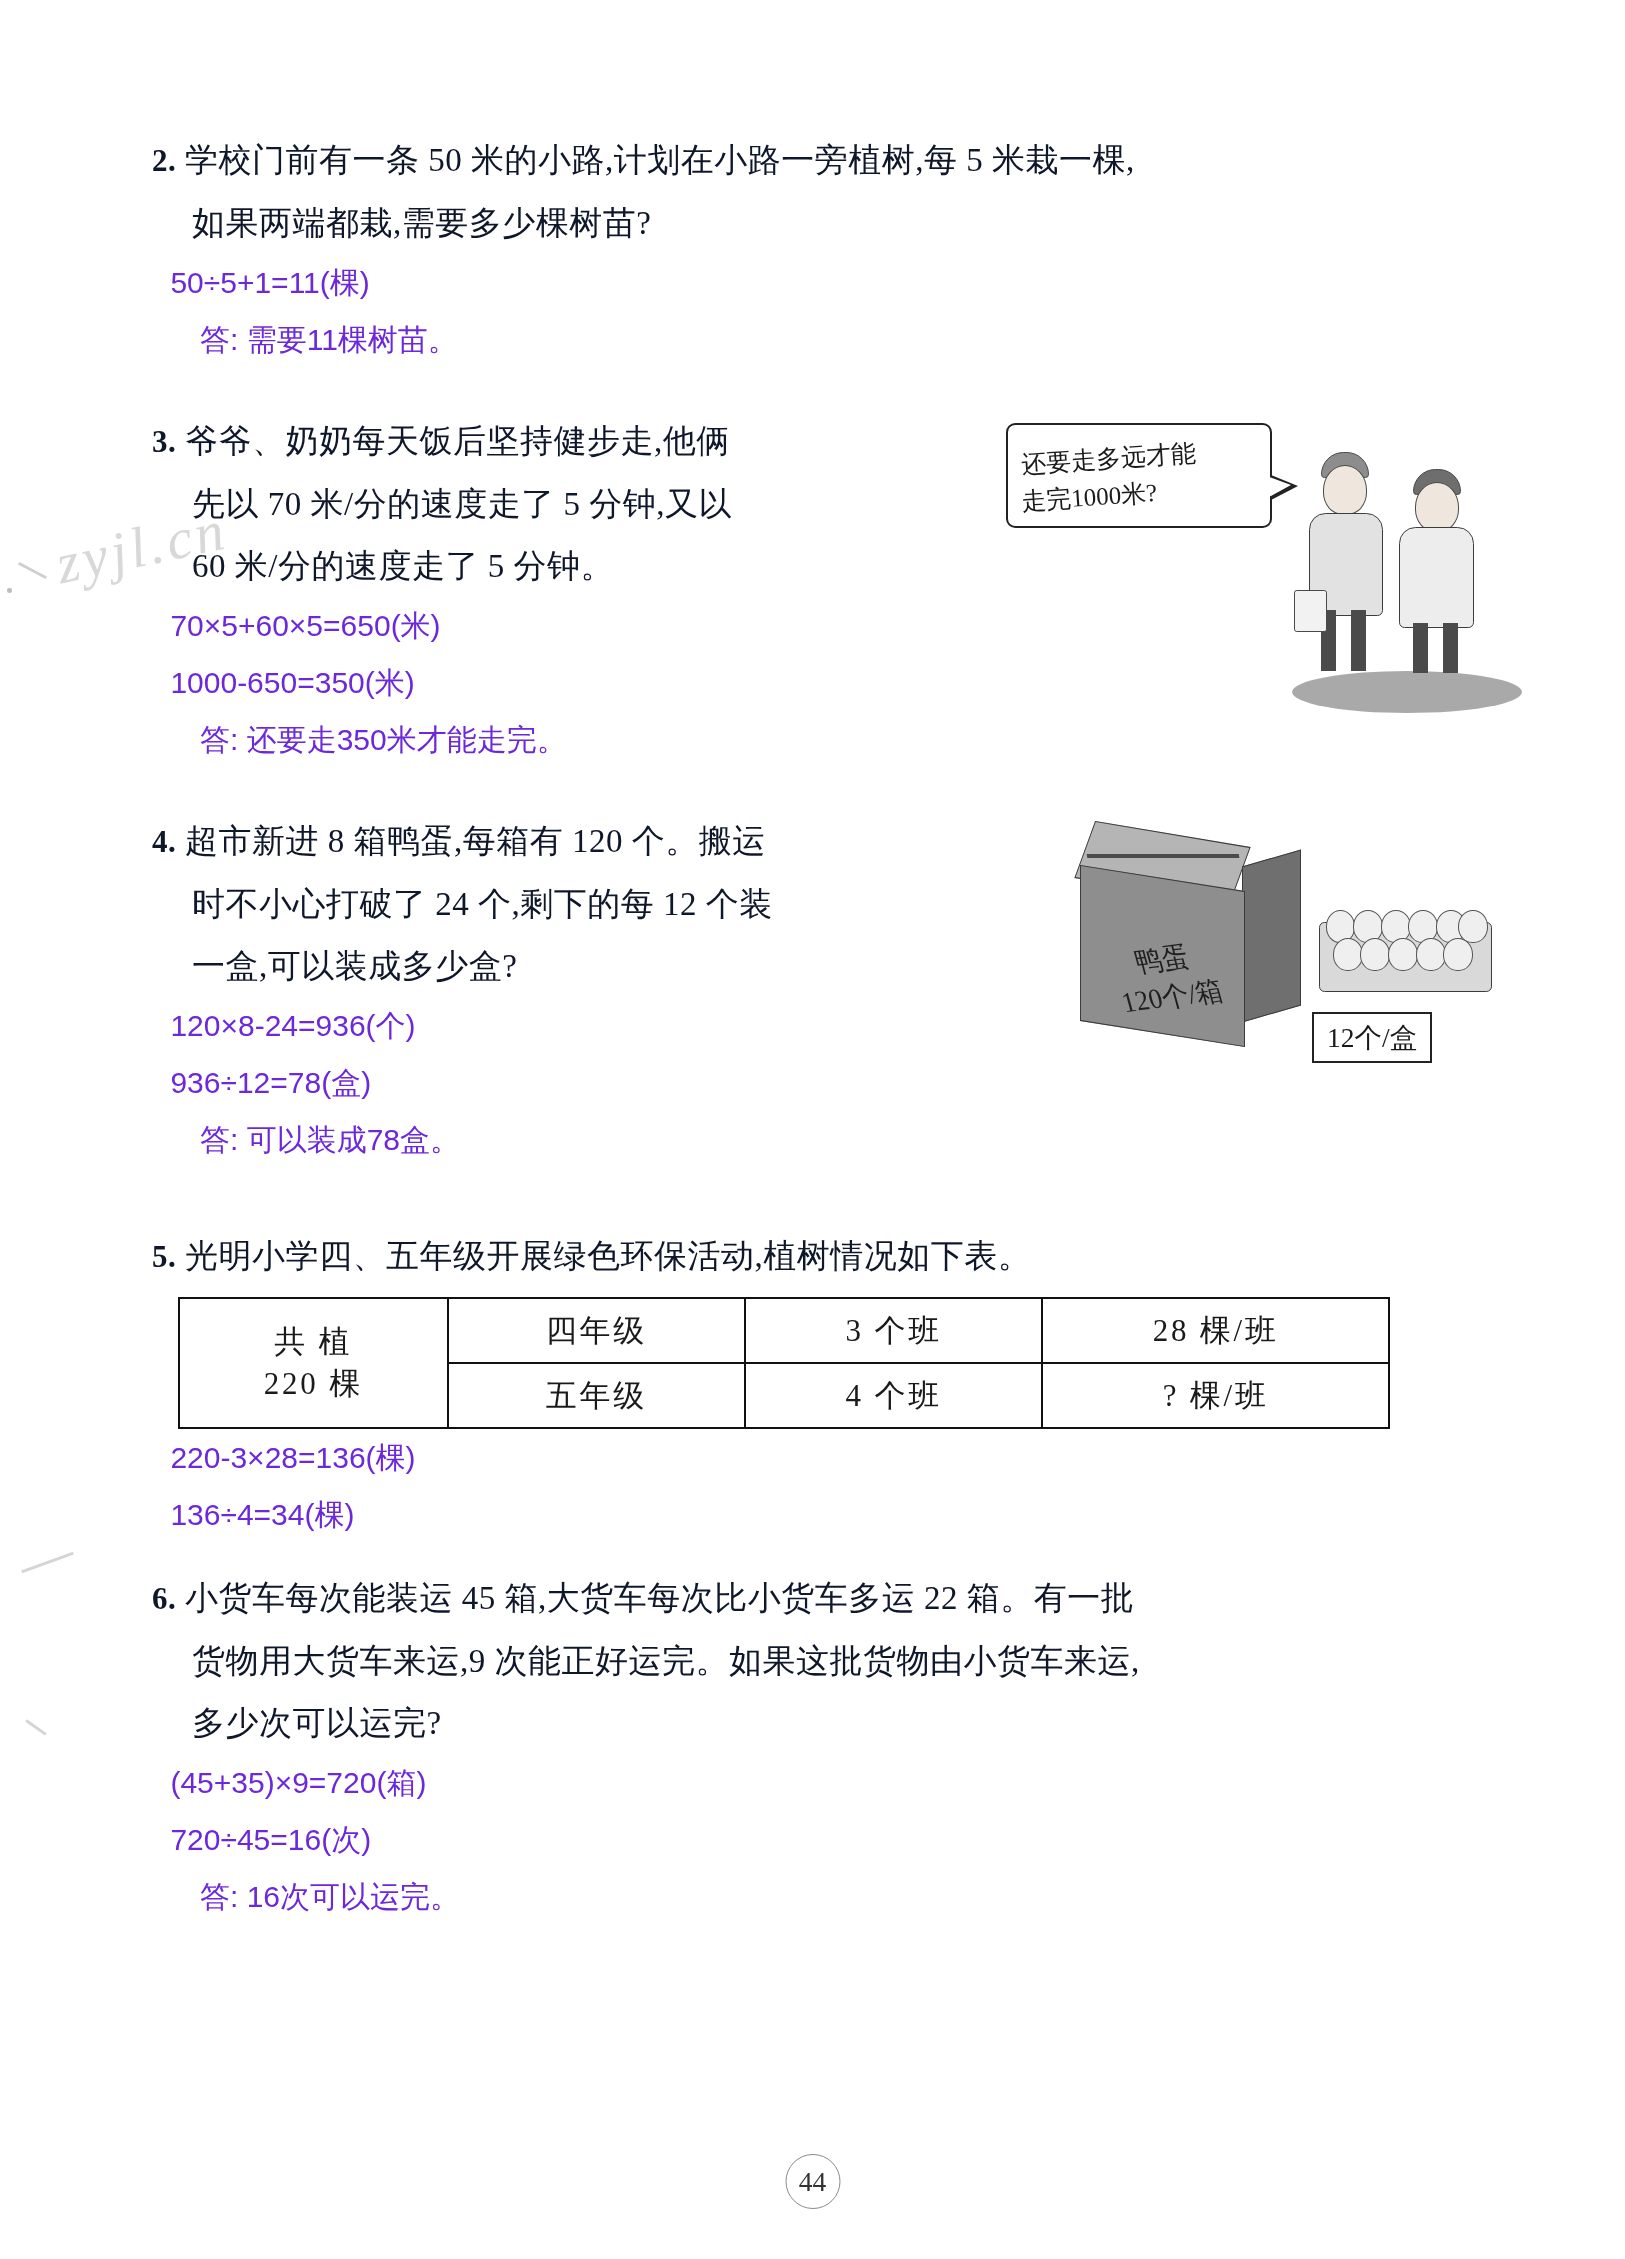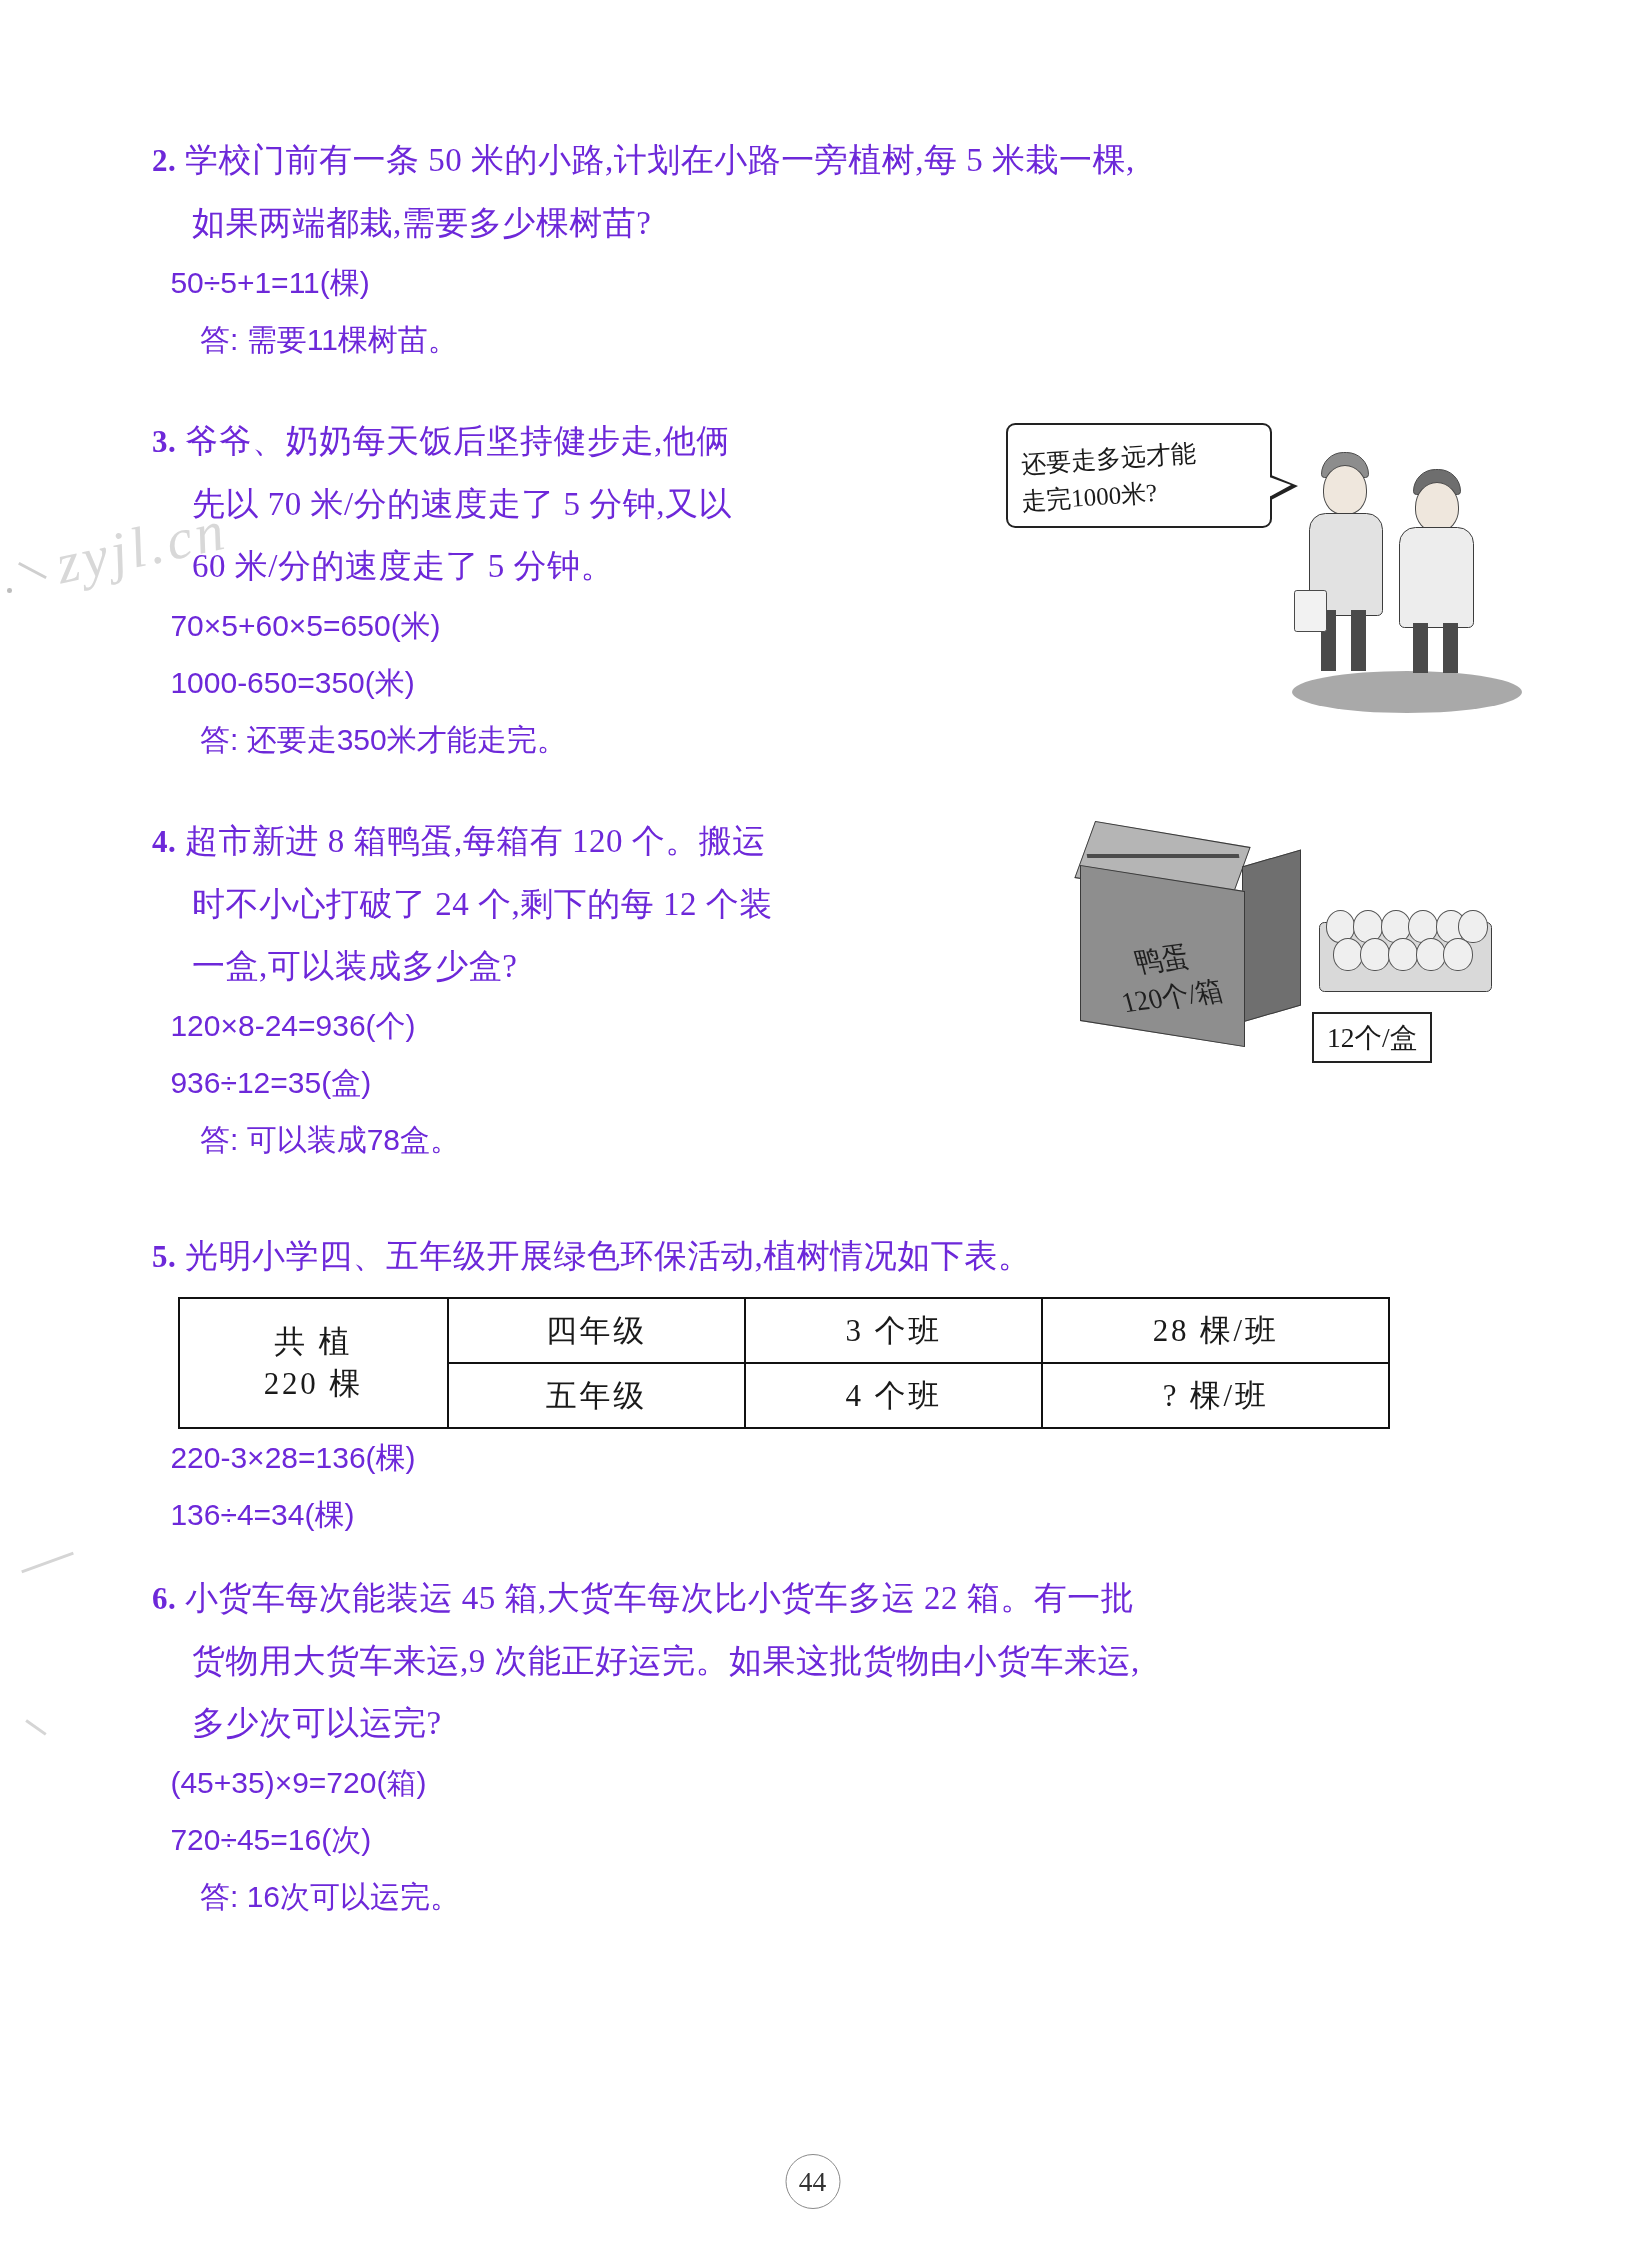--- a/index.html
+++ b/index.html
@@ -72,21 +72,21 @@
   }
 
   .problem {
     position: relative;
     margin-bottom: 0;
   }
 
   .qline {
     font-size: 33px;
     line-height: 62px;
-    color: #6d28d9;
+    color: #0f172a;
     letter-spacing: 0.5px;
     white-space: nowrap;
   }
   .qnum {
     font-weight: bold;
     font-size: 31px;
   }
   .indent {
     padding-left: 40px;
   }
@@ -400,21 +400,21 @@
         <div class="boxlabel">12个/盒</div>
       </div>
 
       <div class="qline">
         <span class="qnum">4.</span>
         <span>超市新进 8 箱鸭蛋,每箱有 120 个。搬运</span>
       </div>
       <div class="qline indent">时不小心打破了 24 个,剩下的每 12 个装</div>
       <div class="qline indent">一盒,可以装成多少盒?</div>
       <div class="ans">120×8-24=936(个)</div>
-      <div class="ans">936÷12=35(盒)</div>
+      <div class="ans">936÷12=78(盒)</div>
       <div class="ans reply">答: 可以装成78盒。</div>
     </div>
 
     <div class="gap-lg"></div>
 
     <div class="problem">
       <div class="qline">
         <span class="qnum">5.</span>
         <span>光明小学四、五年级开展绿色环保活动,植树情况如下表。</span>
       </div>

